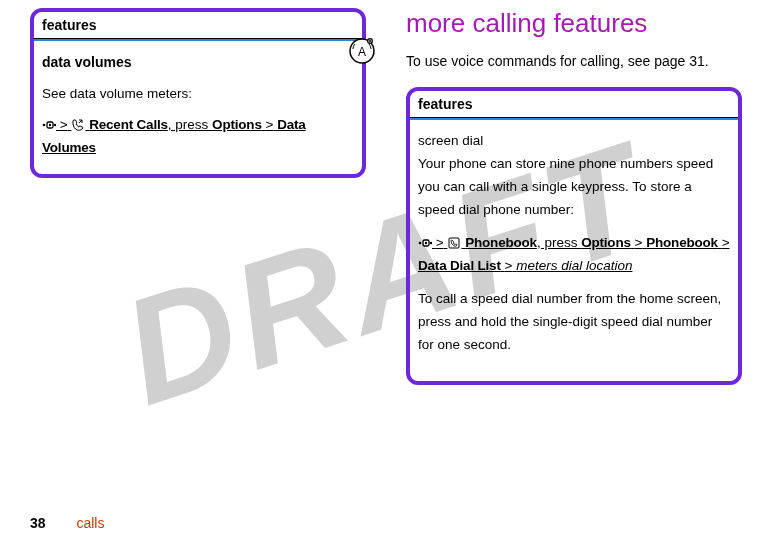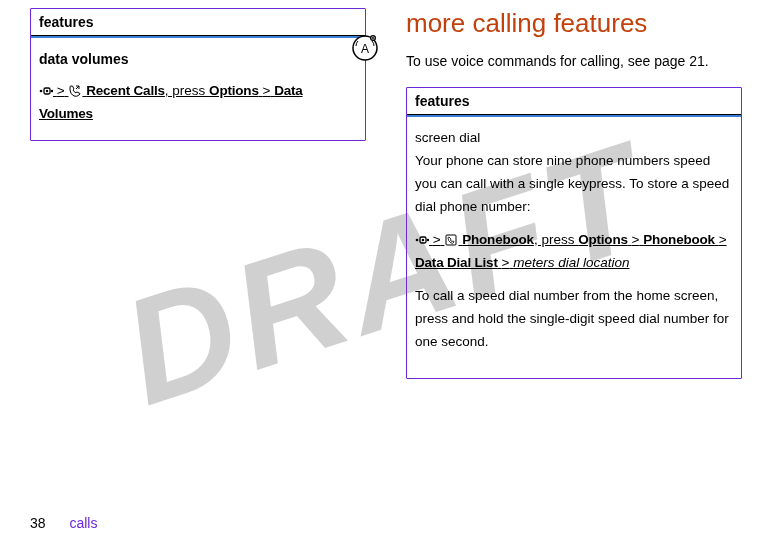--- a/index.html
+++ b/index.html
@@ -28,22 +28,22 @@
       gap: 40px;
       height: 100%;
     }
     
     .col {
       flex: 1;
       padding-top: 8px;
     }
     
     .feature-box {
-      border: 1px solid #6d28d9;
-      border-radius: 1px;
+      border: 4px solid #6d28d9;
+      border-radius: 12px;
       overflow: visible;
       position: relative;
     }
     
     .feature-header {
       border-bottom: 1px solid #000;
       padding: 5px 8px;
       font-weight: bold;
       font-size: 14px;
     }
@@ -84,39 +84,39 @@
     .dot-icon, .mini-icon {
       display: inline-block;
       vertical-align: middle;
     }
     
     .heavy { font-weight: bold; font-family: "Arial Narrow", Arial, sans-serif; letter-spacing: -0.2px; }
     .bold { font-weight: normal; }
     .italic { font-style: italic; }
     
     h1.section-title {
-      color: #c2410c;
+      color: #a21caf;
       font-size: 26px;
       font-weight: normal;
       margin-bottom: 14px;
     }
     
     .intro-text {
       font-size: 14px;
       margin-bottom: 18px;
     }
     
     .footer {
       position: absolute;
       bottom: 16px;
       left: 30px;
       font-size: 14px;
     }
-    .footer .pg { font-weight: normal; margin-right: 20px; }
-    .footer .sec { color: #6d28d9; }
+    .footer .pg { font-weight: bold; margin-right: 27px; }
+    .footer .sec { color: #c2410c; }
     
     .right-body p { margin-bottom: 10px; }
   </style>
 </head>
 <body>
 
 <div class="watermark">DRAFT</div>
 
 <div class="page-content">
 
@@ -130,20 +130,21 @@
             <circle cx="14" cy="14" r="12" fill="#fff" stroke="#000" stroke-width="1.5"></circle>
             <text x="14" y="19" text-anchor="middle" font-size="12" font-family="Arial" fill="#000">A</text>
             <path d="M 7 7 Q 5 9 5 12" fill="none" stroke="#000" stroke-width="1"></path>
             <path d="M 21 7 Q 23 9 23 12" fill="none" stroke="#000" stroke-width="1"></path>
             <circle cx="22" cy="4" r="2.4" fill="#fff" stroke="#000" stroke-width="1.2"></circle>
             <line x1="22" y1="2.6" x2="22" y2="5.4" stroke="#000" stroke-width="1"></line>
             <line x1="20.6" y1="4" x2="23.4" y2="4" stroke="#000" stroke-width="1"></line>
           </svg>
         </span>
         <div class="row-title">data volumes</div>
+        <div>See data volume meters:</div>
         <div class="path-line">
           <span class="dot-icon">
             <svg width="14" height="10" viewBox="0 0 14 10">
                 <circle cx="2" cy="5" r="1.3" fill="#000"></circle>
                 <rect x="5" y="2" width="6" height="6" rx="1.5" fill="none" stroke="#000" stroke-width="1.3"></rect>
                 <circle cx="8" cy="5" r="1.2" fill="#000"></circle>
                 <circle cx="13" cy="5" r="1.3" fill="#000"></circle>
               </svg>
           </span>
           <span>&gt;</span>
@@ -157,21 +158,21 @@
           <span class="heavy">Recent Calls</span><span>, press </span><span class="heavy">Options</span>
           <span>&gt;</span>
           <span class="heavy">Data Volumes</span>
         </div>
       </div>
     </div>
   </div>
 
   <div class="col">
     <h1 class="section-title">more calling features</h1>
-    <p class="intro-text">To use voice commands for calling, see page 21.</p>
+    <p class="intro-text">To use voice commands for calling, see page 31.</p>
 
     <div class="feature-box">
       <div class="feature-header">features</div>
       <div class="blue-line"></div>
       <div class="feature-body right-body">
         <div class="row-title">screen dial</div>
         <p>
           <span>Your phone can store nine phone numbers speed you can call with a single keypress. To </span><span class="bold">store</span><span> a speed dial phone number:</span>
         </p>
         <p class="path-line">

